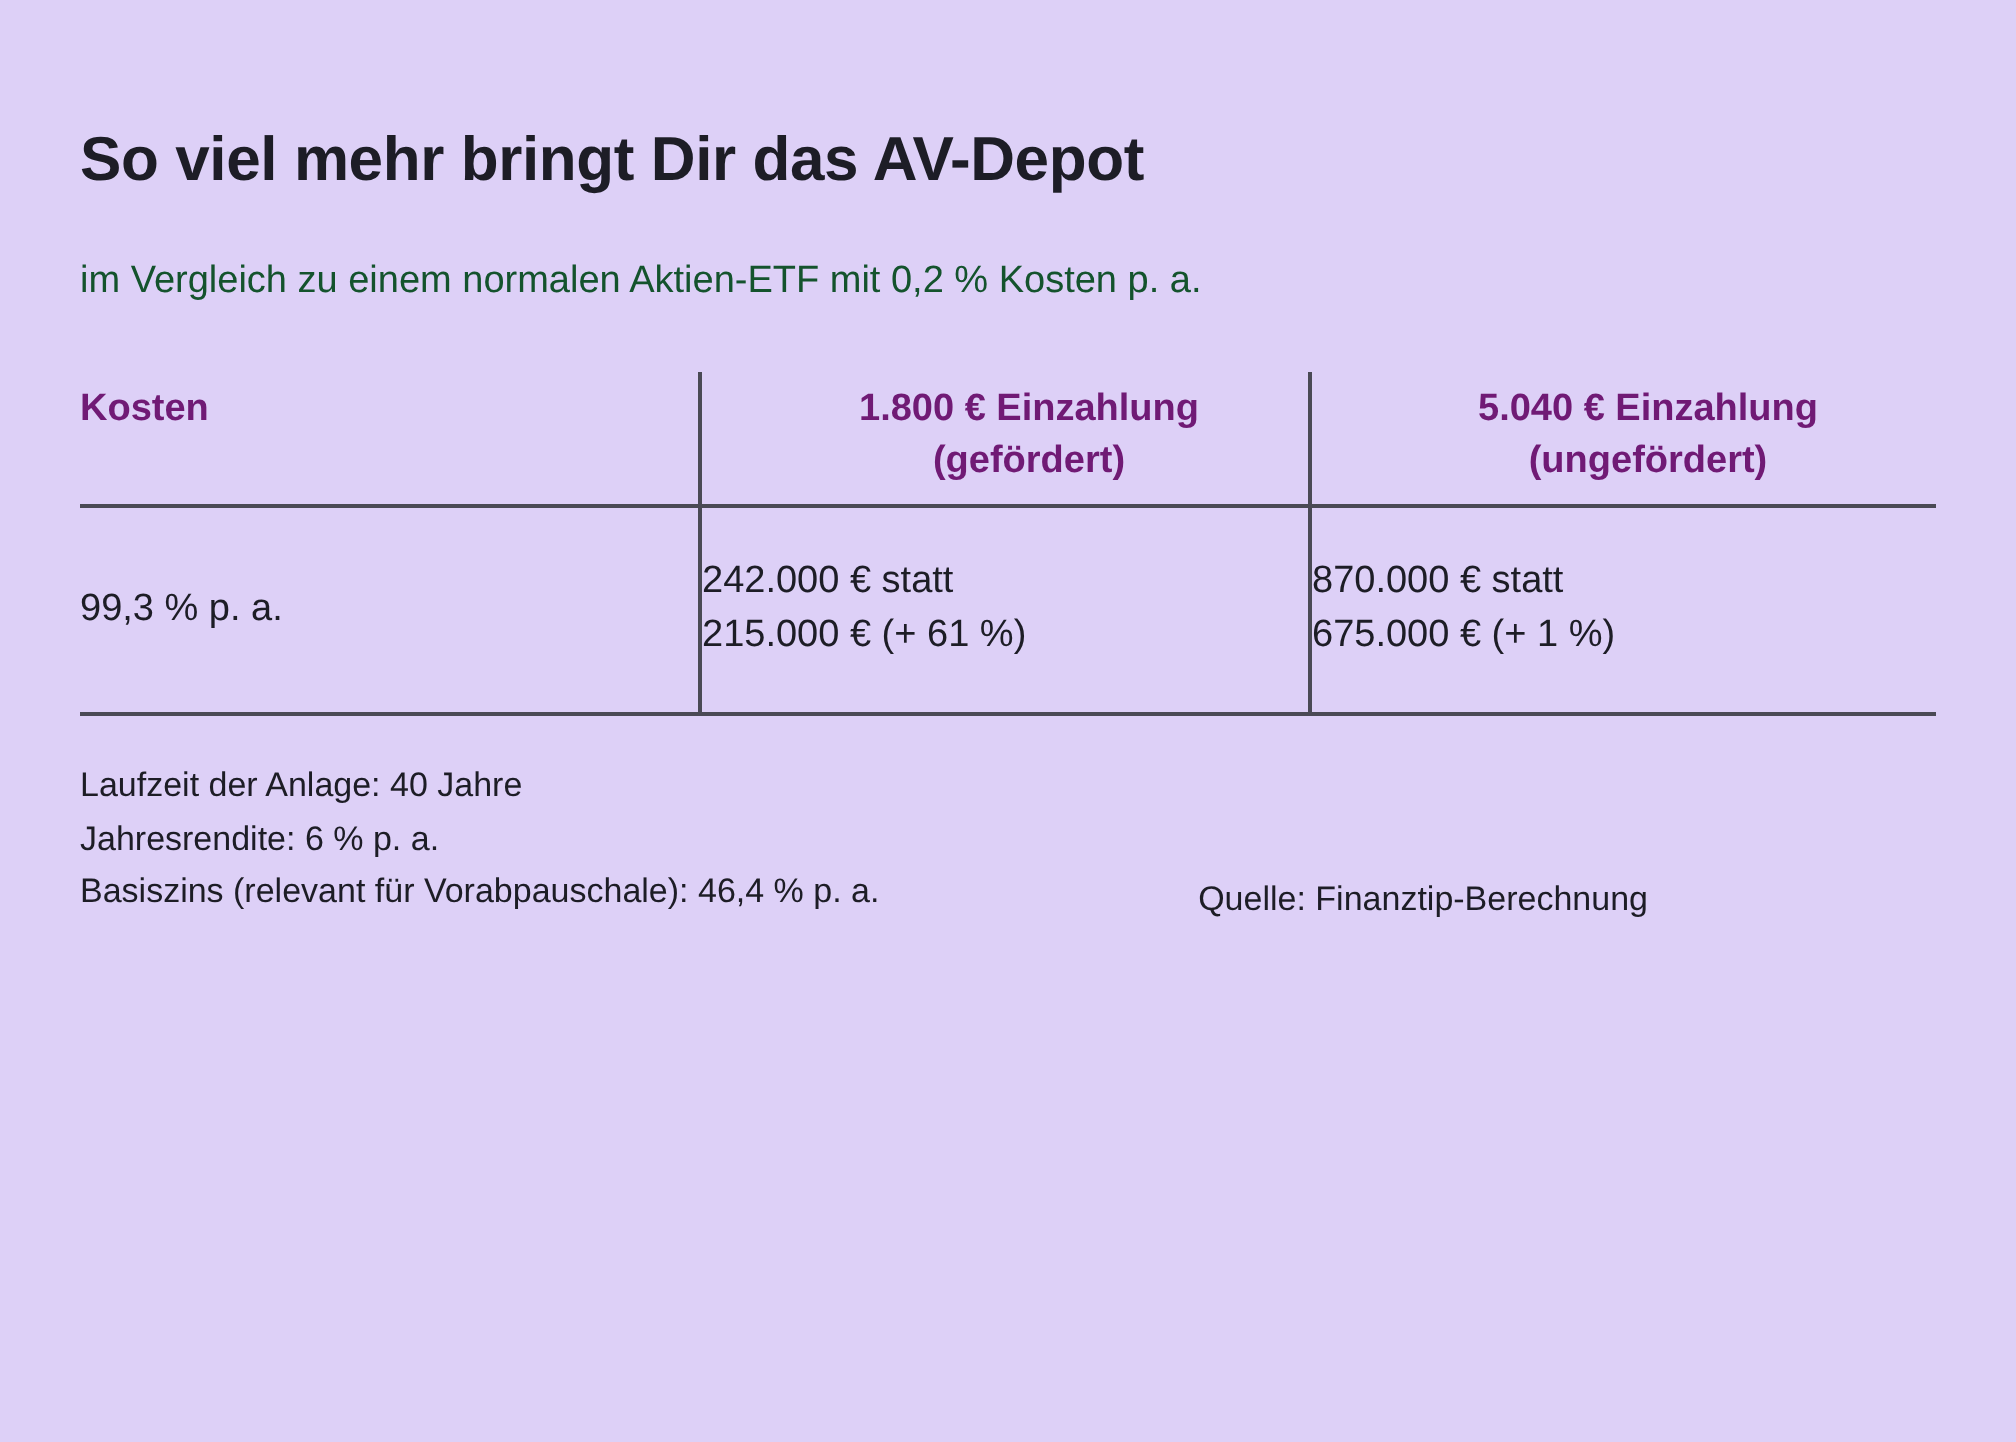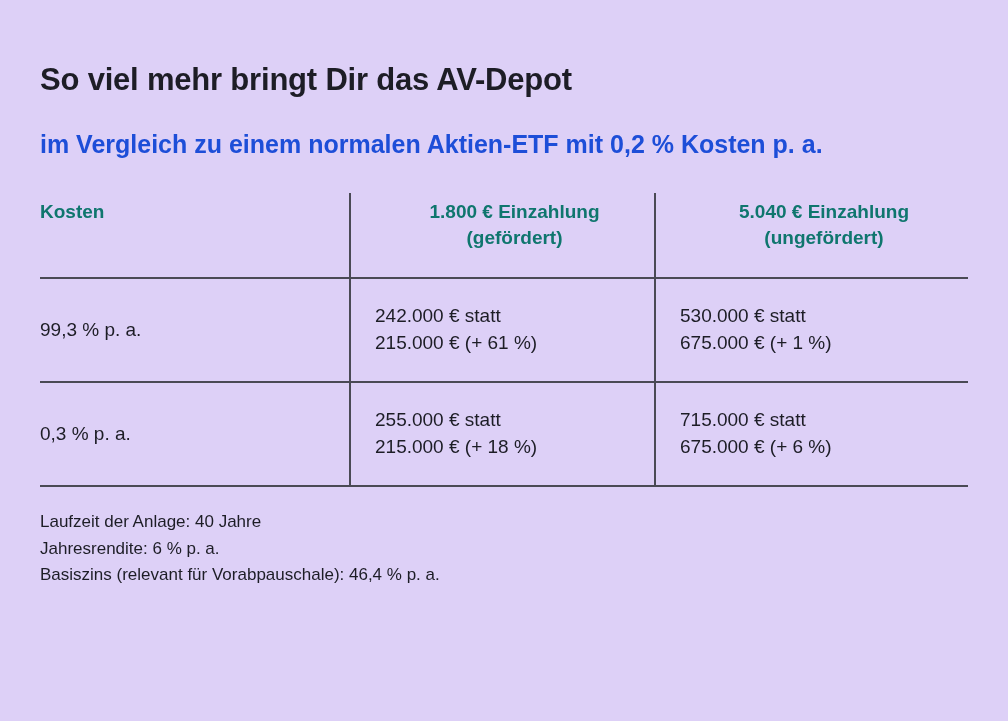--- a/index.html
+++ b/index.html
@@ -23,61 +23,60 @@
   }
   .title {
     font-size: 31px;
     font-weight: bold;
     letter-spacing: -0.2px;
     margin: 0;
     padding-top: 62px;
     color: #1d1d26;
   }
   .subtitle {
-    font-size: 25px;
-    font-weight: bold;
+    font-size: 19px;
+    font-weight: normal;
     margin: 0;
     padding-top: 32px;
-    color: #1d4ed8;
+    color: #14532d;
   }
   table.data {
     margin-top: 34px;
     border-collapse: collapse;
     width: 928px;
     table-layout: fixed;
   }
   table.data col.c0 { width: 310px; }
   table.data col.c1 { width: 305px; }
   table.data col.c2 { width: 313px; }
 
   table.data thead th {
     text-align: left;
     vertical-align: top;
     font-size: 19px;
     font-weight: bold;
     line-height: 1.38;
-    padding: 6px 0 26px 0;
-    color: #0f766e;
+    padding: 6px 0 8px 0;
+    color: #701a75;
     border-bottom: 2px solid #4a4a55;
   }
   table.data thead th.col-head {
     padding-left: 24px;
     border-left: 2px solid #4a4a55;
     text-align: center;
   }
   table.data tbody td {
     vertical-align: middle;
     font-size: 19px;
     line-height: 1.42;
     padding: 24px 0;
     color: #1d1d26;
     border-bottom: 2px solid #4a4a55;
   }
   table.data tbody td.val {
-    padding-left: 24px;
     border-left: 2px solid #4a4a55;
   }
   .notes {
     margin-top: 22px;
     font-size: 17px;
     line-height: 1.55;
     color: #1d1d26;
   }
   .notes .heading {
     font-weight: bold;
@@ -125,37 +124,29 @@
       </tr>
     </thead>
     <tbody>
       <tr>
         <td>99,3 % p. a.</td>
         <td class="val">
           <span class="nowrap">242.000 € statt</span><br>
           <span class="nowrap">215.000 € (+ 61 %)</span>
         </td>
         <td class="val">
-          <span class="nowrap">530.000 € statt</span><br>
+          <span class="nowrap">870.000 € statt</span><br>
           <span class="nowrap">675.000 € (+ 1 %)</span>
-        </td>
-      </tr>
-      <tr>
-        <td>0,3 % p. a.</td>
-        <td class="val">
-          <span class="nowrap">255.000 € statt</span><br>
-          <span class="nowrap">215.000 € (+ 18 %)</span>
-        </td>
-        <td class="val">
-          <span class="nowrap">715.000 € statt</span><br>
-          <span class="nowrap">675.000 € (+ 6 %)</span>
         </td>
       </tr>
     </tbody>
   </table>
 
   <div class="notes">
     <div>Laufzeit der Anlage: 40 Jahre</div>
     <div>Jahresrendite: 6 % p. a.</div>
     <div>Basiszins (relevant für Vorabpauschale): 46,4 % p. a.</div>
+    <div class="footer-row">
+      <span class="source">Quelle: Finanztip-Berechnung</span>
+    </div>
   </div>
 
 </div>
 
 </body></html>

